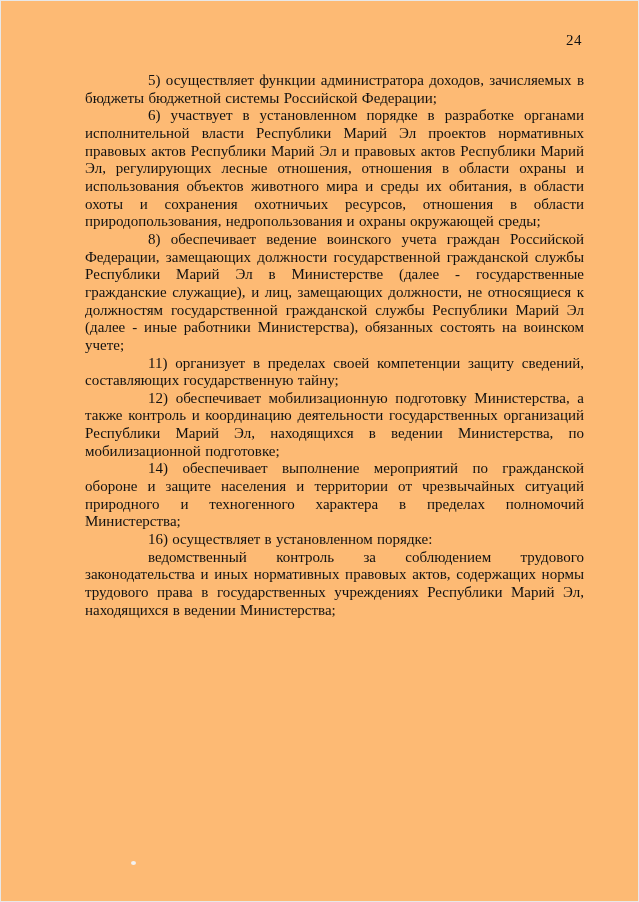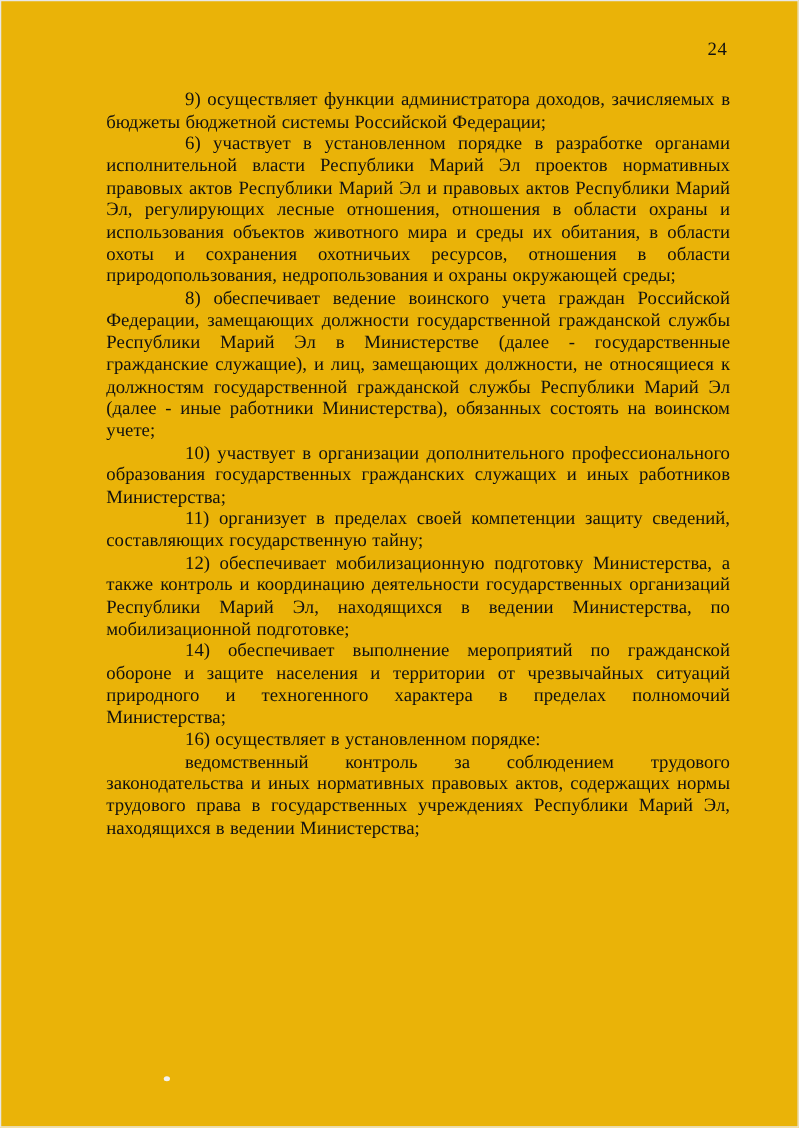--- a/index.html
+++ b/index.html
@@ -4,21 +4,21 @@
 <style>
   html, body {
     margin: 0;
     padding: 0;
     background: #ffffff;
   }
   .page {
     position: relative;
     width: 639px;
     height: 902px;
-    background: #eab308;
+    background: #fdba74;
     box-sizing: border-box;
     border: 1px solid #e8e8e8;
     font-family: "Liberation Serif", "DejaVu Serif", serif;
     color: #111111;
     overflow: hidden;
   }
   .page-number {
     position: absolute;
     top: 31px;
     right: 56px;
@@ -50,24 +50,23 @@
     background: #f2f2f2;
   }
 </style>
 </head>
 <body>
 
 <div class="page">
   <div class="page-number">24</div>
 
   <div class="body-text">
-      <p class="para">9) осуществляет функции администратора доходов, зачисляемых в бюджеты бюджетной системы Российской Федерации;</p>
+      <p class="para">5) осуществляет функции администратора доходов, зачисляемых в бюджеты бюджетной системы Российской Федерации;</p>
       <p class="para">6) участвует в установленном порядке в разработке органами исполнительной власти Республики Марий Эл проектов нормативных правовых актов Республики Марий Эл и правовых актов Республики Марий Эл, регулирующих лесные отношения, отношения в области охраны и использования объектов животного мира и среды их обитания, в области охоты и сохранения охотничьих ресурсов, отношения в области природопользования, недропользования и охраны окружающей среды;</p>
       <p class="para">8) обеспечивает ведение воинского учета граждан Российской Федерации, замещающих должности государственной гражданской службы Республики Марий Эл в Министерстве (далее - государственные гражданские служащие), и лиц, замещающих должности, не относящиеся к должностям государственной гражданской службы Республики Марий Эл (далее - иные работники Министерства), обязанных состоять на воинском учете;</p>
-      <p class="para">10) участвует в организации дополнительного профессионального образования государственных гражданских служащих и иных работников Министерства;</p>
       <p class="para">11) организует в пределах своей компетенции защиту сведений, составляющих государственную тайну;</p>
       <p class="para">12) обеспечивает мобилизационную подготовку Министерства, а также контроль и координацию деятельности государственных организаций Республики Марий Эл, находящихся в ведении Министерства, по мобилизационной подготовке;</p>
       <p class="para">14) обеспечивает выполнение мероприятий по гражданской обороне и защите населения и территории от чрезвычайных ситуаций природного и техногенного характера в пределах полномочий Министерства;</p>
       <p class="para">16) осуществляет в установленном порядке:</p>
       <p class="para">ведомственный контроль за соблюдением трудового законодательства и иных нормативных правовых актов, содержащих нормы трудового права в государственных учреждениях Республики Марий Эл, находящихся в ведении Министерства;</p>
     </div>
 
   <div class="scan-artifact"></div>
 </div>
 

